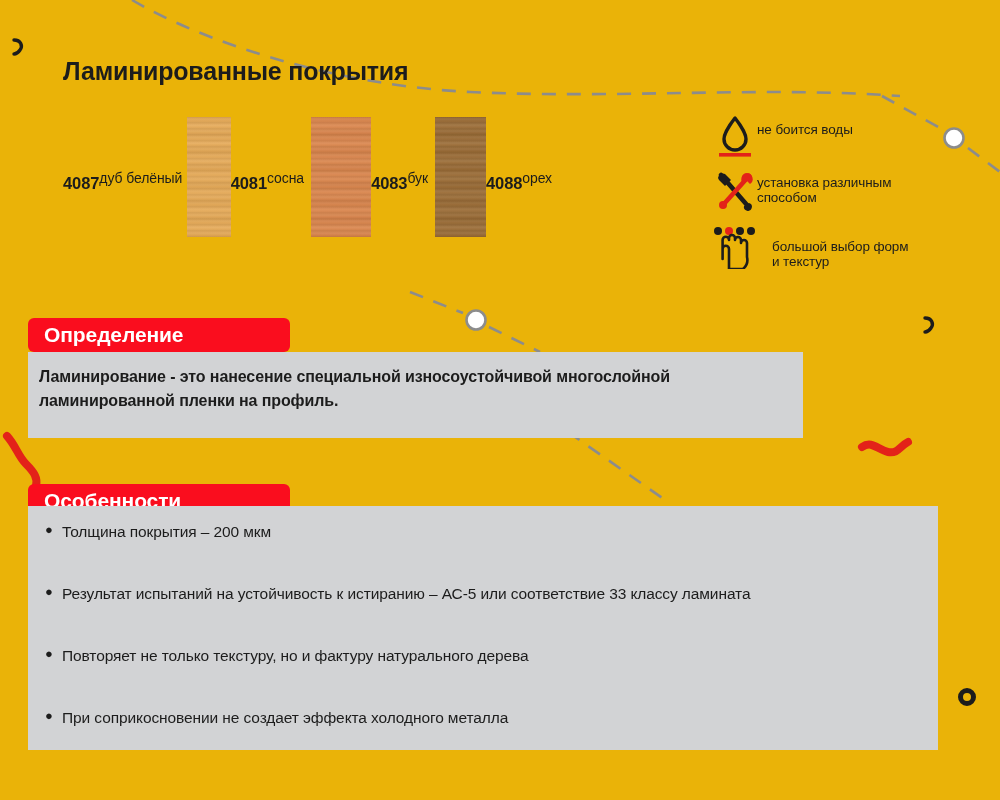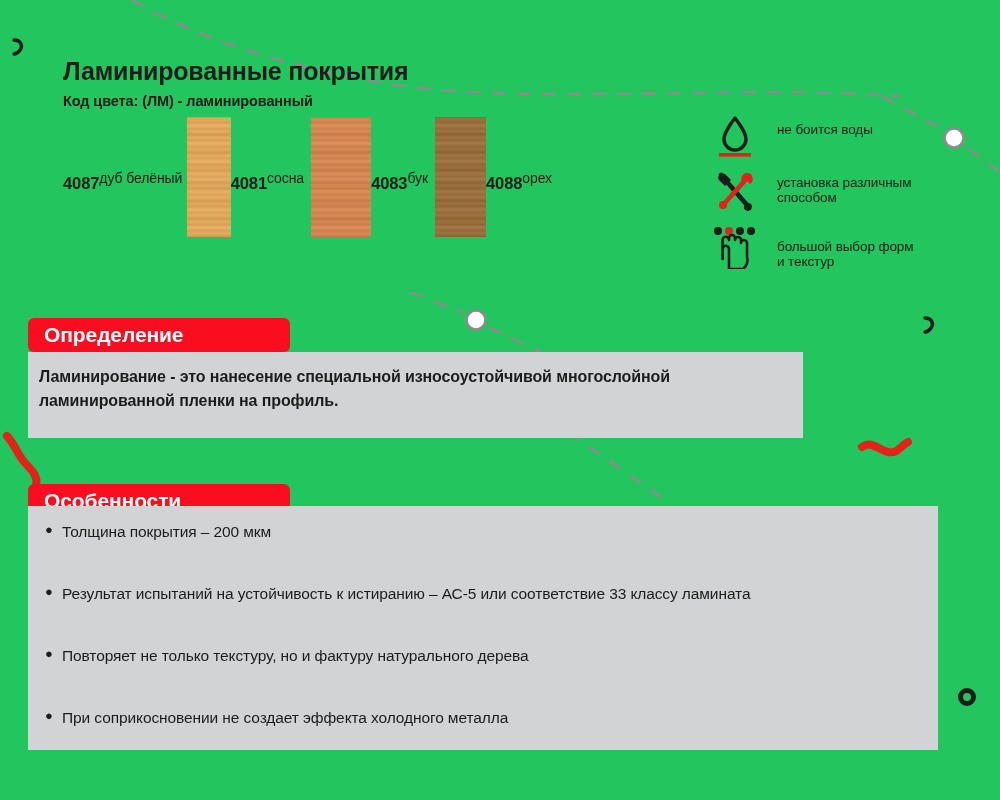--- a/index.html
+++ b/index.html
@@ -7,21 +7,21 @@
     width: 1000px;
     height: 800px;
     background: #ffffff;
     font-family: "Liberation Sans", sans-serif;
     overflow: hidden;
   }
   .page {
     position: relative;
     width: 1000px;
     height: 800px;
-    background: #22c55e;
+    background: #eab308;
     padding-left: 19px;
   }
 
   
   .deco {
     position: absolute;
     left: 0; top: 0;
     width: 1000px; height: 800px;
     pointer-events: none;
   }
@@ -88,37 +88,36 @@
   .features {
     position: absolute;
     left: 713px;
     top: 113px;
     width: 250px;
   }
   .feature-row {
     display: flex;
     align-items: flex-start;
     margin-bottom: 12px;
-    gap: 20px;
   }
   .feature-icon {
     width: 44px;
     min-width: 44px;
     height: 44px;
     position: relative;
   }
   .feature-text {
     font-size: 13.5px;
     color: #1c1c1c;
     line-height: 1.12;
     padding-top: 9px;
     letter-spacing: -0.1px;
   }
   .feature-row.tall .feature-text { padding-top: 6px; }
-  .feature-row.last .feature-text { padding-top: 14px; }
+  .feature-row.last .feature-text { padding-top: 14px; margin-left: 15px; }
 
   
   .section-tab {
     position: absolute;
     background: #fa0d1e;
     color: #ffffff;
     font-size: 21px;
     font-weight: bold;
     letter-spacing: -0.1px;
     display: flex;
@@ -188,21 +187,20 @@
     <path d="M 862 447 C 872 440 878 450 888 452 C 898 454 900 446 908 442" fill="none" stroke="#e32219" stroke-width="8" stroke-linecap="round"></path>
 
     <path d="M 14 40 C 21 40 23 46 20 50 C 18 53 16 54 14 54" fill="none" stroke="#1c1c1c" stroke-width="3.4" stroke-linecap="round"></path>
     <path d="M 925 318 C 932 318 934 324 931 328 C 929 331 927 332 925 332" fill="none" stroke="#1c1c1c" stroke-width="3.4" stroke-linecap="round"></path>
 
     <circle cx="967" cy="697" r="6.5" fill="none" stroke="#1c1c1c" stroke-width="5"></circle>
   </svg>
 
   <div class="header-block">
     <div class="title">Ламинированные покрытия</div>
-    <div class="subtitle">Код цвета: (ЛМ) - ламинированный</div>
   </div>
 
   <div class="swatch-row" id="swatch-row">
       <div class="swatch-cell">
         <div class="swatch-chip" style="background: repeating-linear-gradient(0deg, rgba(0, 0, 0, 0.07) 0px, rgba(0, 0, 0, 0) 2px, rgba(255, 255, 255, 0.06) 4px, rgba(0, 0, 0, 0.05) 6px), repeating-linear-gradient(0deg, rgba(0, 0, 0, 0.04) 0px, rgba(255, 255, 255, 0.05) 9px, rgba(0, 0, 0, 0.03) 17px), rgb(205, 191, 178);"></div>
         <div class="swatch-code">4087</div>
         <div class="swatch-name">дуб белёный</div>
       </div>
       <div class="swatch-cell">
         <div class="swatch-chip" style="background: repeating-linear-gradient(0deg, rgba(0, 0, 0, 0.07) 0px, rgba(0, 0, 0, 0) 2px, rgba(255, 255, 255, 0.06) 4px, rgba(0, 0, 0, 0.05) 6px), repeating-linear-gradient(0deg, rgba(0, 0, 0, 0.04) 0px, rgba(255, 255, 255, 0.05) 9px, rgba(0, 0, 0, 0.03) 17px), rgb(229, 169, 87);"></div>

